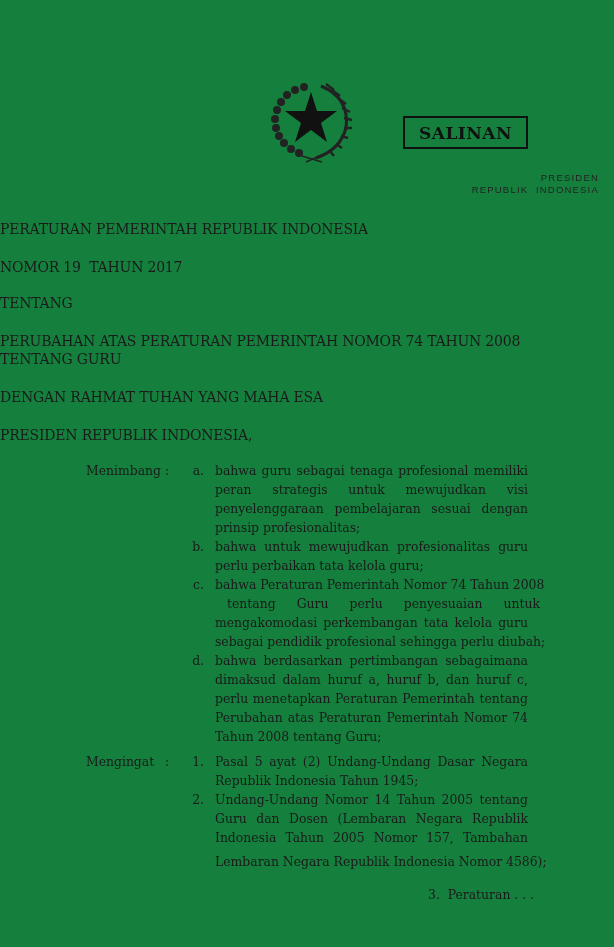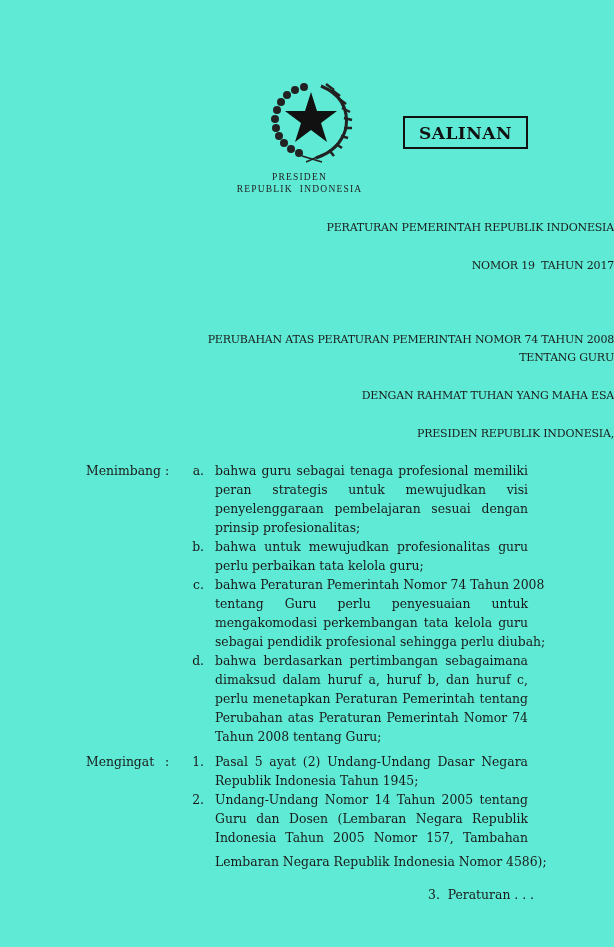--- a/index.html
+++ b/index.html
@@ -1,25 +1,25 @@
 <!DOCTYPE html>
 <html><head>
 <meta charset="utf-8">
 <style>
   html, body { margin: 0; padding: 0; background: #ffffff; }
   body { width: 614px; height: 947px; position: relative; overflow: hidden;
          font-family: "DejaVu Serif", "Liberation Serif", serif; color: #1a1a1a; }
-  .page { position: absolute; left: 0; top: 0; width: 614px; height: 947px; background: #5eead4; }
+  .page { position: absolute; left: 0; top: 0; width: 614px; height: 947px; background: #15803d; }
   .emblem { position: absolute; left: 266px; top: 78px; width: 90px; height: 86px; }
   .salinan { position: absolute; left: 403px; top: 116px; width: 121px; height: 29px;
              border: 2.5px solid #111; display: flex; align-items: center; justify-content: center;
              font-family: "DejaVu Serif", serif; font-weight: bold; font-size: 17px; letter-spacing: 0.5px; color: #111; }
-  .presiden { position: absolute; left: 0; width: 599px; text-align: center;
-              font-family: Liberation Serif, serif; font-size: 9.5px; letter-spacing: 1.2px; color: #222; }
-  .center { position: absolute; left: 0; width: 614px; text-align: right; font-size: 11px; letter-spacing: -0.2px; }
+  .presiden { position: absolute; left: 0; width: 599px; text-align: right;
+              font-family: Liberation Sans, sans-serif; font-size: 9.5px; letter-spacing: 1.2px; color: #222; }
+  .center { position: absolute; left: 0; width: 614px; text-align: left; font-size: 14px; letter-spacing: -0.2px; }
   .block { position: absolute; left: 0; width: 614px; font-size: 12.4px; }
   .row { position: absolute; height: 19px; line-height: 19px; white-space: nowrap; padding-left: 44px; }
   .lbl { position: absolute; left: 86px; }
   .colon { position: absolute; left: 165px; }
   .num { position: absolute; left: 180px; width: 24px; text-align: right; }
   .txt { position: absolute; left: 215px; width: 313px; text-align: justify; text-align-last: justify; }
   .txt.last { text-align-last: left; }
   .footer { position: absolute; left: 428px; top: 875px; font-size: 12.4px; margin-top: 12px; }
 </style>
 </head>
@@ -47,20 +47,21 @@
     <path d="M36,78 L56,84 M40,84 L58,76" stroke="#222" stroke-width="1.5"></path>
   </svg>
 
   <div class="salinan">SALINAN</div>
 
   <div class="presiden" style="top:172px">PRESIDEN</div>
   <div class="presiden" style="top:184px; white-space:pre">REPUBLIK  INDONESIA</div>
 
   <div class="center" style="top:221px">PERATURAN PEMERINTAH REPUBLIK INDONESIA</div>
   <div class="center" style="top:259px; white-space:pre">NOMOR 19  TAHUN 2017</div>
+  <div class="center" style="top:295px">TENTANG</div>
   <div class="center" style="top:333px">PERUBAHAN ATAS PERATURAN PEMERINTAH NOMOR 74 TAHUN 2008</div>
   <div class="center" style="top:351px">TENTANG GURU</div>
   <div class="center" style="top:389px">DENGAN RAHMAT TUHAN YANG MAHA ESA</div>
   <div class="center" style="top:427px">PRESIDEN REPUBLIK INDONESIA,</div>
 
   <div class="block">
     <div class="row" style="top:461px; left:0; width:614px">
       <span class="lbl">Menimbang</span>
       <span class="colon">:</span>
       <span class="num">a.</span>
@@ -81,21 +82,21 @@
       <span class="txt">bahwa untuk mewujudkan profesionalitas guru</span>
     </div>
     <div class="row" style="top:556px; left:0; width:614px">
         <span class="txt last">perlu perbaikan tata kelola guru;</span>
       </div>
 
     <div class="row" style="top:575px; left:0; width:614px">
       <span class="num">c.</span>
       <span class="txt">bahwa Peraturan Pemerintah Nomor 74 Tahun 2008</span>
     </div>
-    <div class="row" style="top:594px; left:0; width:503px">
+    <div class="row" style="top:594px; left:12px; width:503px">
         <span class="txt">tentang Guru perlu penyesuaian untuk</span>
       </div>
     <div class="row" style="top:613px; left:0; width:614px">
         <span class="txt">mengakomodasi perkembangan tata kelola guru</span>
       </div>
     <div class="row" style="top:632px; left:0; width:564px">
         <span class="txt last">sebagai pendidik profesional sehingga perlu diubah;</span>
       </div>
 
     <div class="row" style="top:651px; left:0; width:614px">

